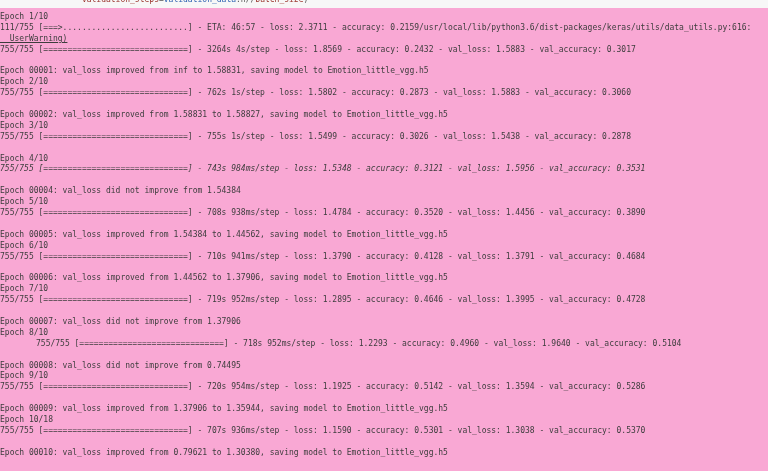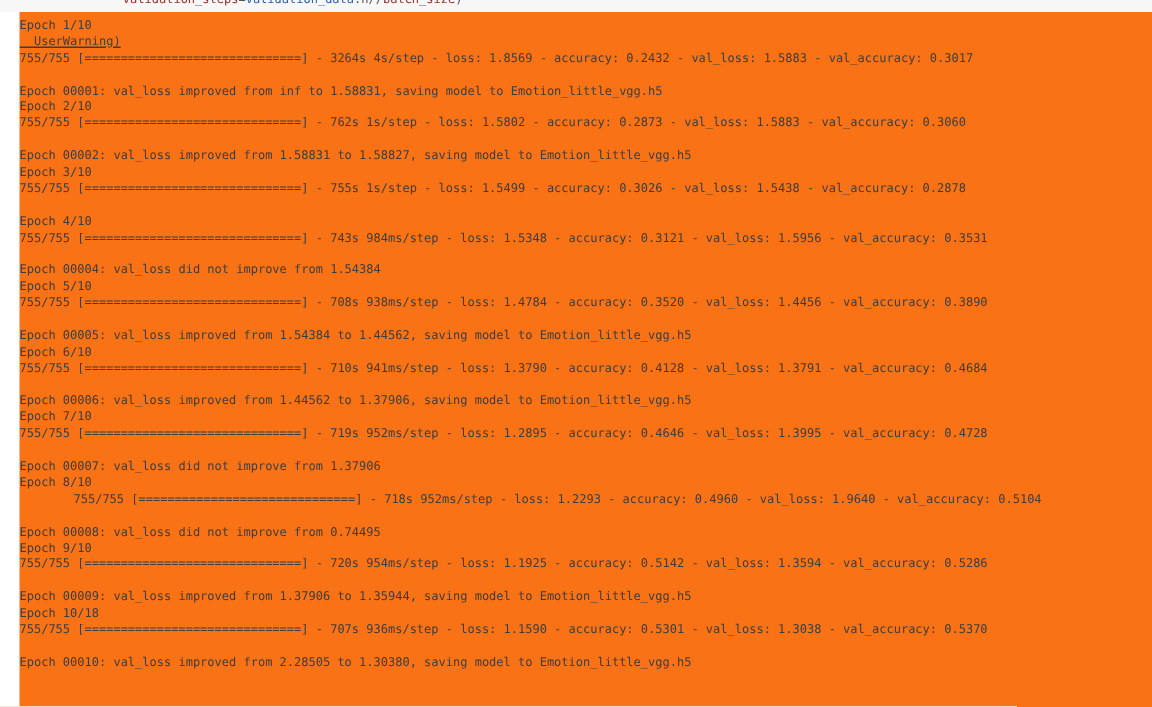--- a/index.html
+++ b/index.html
@@ -28,23 +28,22 @@
     margin-top: -5px;
     font-size: 8px;
     line-height: 10px;
     white-space: pre;
     font-family: "DejaVu Sans Mono", "Liberation Mono", monospace;
   }
   
   .output-area {
     position: absolute;
     top: 8px; left: 0; right: 0; bottom: 0;
-    background: #f97316;
+    background: #f9a8d4;
     overflow: hidden;
-    margin-left: 13px;
   }
   .line {
     height: 10.9px;
     font-size: 8px;
     line-height: 10.9px;
     white-space: pre;
     color: #3d3d3d;
     font-family: "DejaVu Sans Mono", "Liberation Mono", monospace;
   }
   .line.blank-first {
@@ -54,33 +53,34 @@
 </head>
 <body>
 
 <div class="screen">
   <div class="code-cell-strip">
     <pre class="code-line"><span style="color: rgb(85, 85, 85);">                 </span><span style="color: rgb(153, 50, 42);">validation_steps</span><span style="color: rgb(85, 85, 85);">=</span><span style="color: rgb(43, 95, 176);">validation_data</span><span style="color: rgb(85, 85, 85);">.n</span><span style="color: rgb(85, 85, 85);">//</span><span style="color: rgb(153, 50, 42);">batch_size</span><span style="color: rgb(85, 85, 85);">)</span></pre>
   </div>
   <div class="output-area">
       <div class="line blank-first" style="color: rgb(61, 61, 61);"></div>
       <div class="line" style="color: rgb(61, 61, 61);">Epoch 1/10</div>
+      <div class="line" style="color: rgb(61, 61, 61);">111/755 [===&gt;..........................] - ETA: 46:57 - loss: 2.3711 - accuracy: 0.2159/usr/local/lib/python3.6/dist-packages/keras/utils/data_utils.py:616:</div>
       <div class="line" style="color: rgb(61, 61, 61); text-decoration: underline;">  UserWarning)</div>
       <div class="line" style="color: rgb(61, 61, 61);">755/755 [==============================] - 3264s 4s/step - loss: 1.8569 - accuracy: 0.2432 - val_loss: 1.5883 - val_accuracy: 0.3017</div>
       <div class="line" style="color: rgb(61, 61, 61);"></div>
       <div class="line" style="color: rgb(61, 61, 61);">Epoch 00001: val_loss improved from inf to 1.58831, saving model to Emotion_little_vgg.h5</div>
       <div class="line" style="color: rgb(61, 61, 61);">Epoch 2/10</div>
       <div class="line" style="color: rgb(61, 61, 61);">755/755 [==============================] - 762s 1s/step - loss: 1.5802 - accuracy: 0.2873 - val_loss: 1.5883 - val_accuracy: 0.3060</div>
       <div class="line" style="color: rgb(61, 61, 61);"></div>
       <div class="line" style="color: rgb(61, 61, 61);">Epoch 00002: val_loss improved from 1.58831 to 1.58827, saving model to Emotion_little_vgg.h5</div>
       <div class="line" style="color: rgb(61, 61, 61);">Epoch 3/10</div>
       <div class="line" style="color: rgb(61, 61, 61);">755/755 [==============================] - 755s 1s/step - loss: 1.5499 - accuracy: 0.3026 - val_loss: 1.5438 - val_accuracy: 0.2878</div>
       <div class="line" style="color: rgb(61, 61, 61);"></div>
       <div class="line" style="color: rgb(61, 61, 61);">Epoch 4/10</div>
-      <div class="line" style="color: rgb(61, 61, 61);">755/755 [==============================] - 743s 984ms/step - loss: 1.5348 - accuracy: 0.3121 - val_loss: 1.5956 - val_accuracy: 0.3531</div>
+      <div class="line" style="color: rgb(61, 61, 61); font-style: italic;">755/755 [==============================] - 743s 984ms/step - loss: 1.5348 - accuracy: 0.3121 - val_loss: 1.5956 - val_accuracy: 0.3531</div>
       <div class="line" style="color: rgb(61, 61, 61);"></div>
       <div class="line" style="color: rgb(61, 61, 61);">Epoch 00004: val_loss did not improve from 1.54384</div>
       <div class="line" style="color: rgb(61, 61, 61);">Epoch 5/10</div>
       <div class="line" style="color: rgb(61, 61, 61);">755/755 [==============================] - 708s 938ms/step - loss: 1.4784 - accuracy: 0.3520 - val_loss: 1.4456 - val_accuracy: 0.3890</div>
       <div class="line" style="color: rgb(61, 61, 61);"></div>
       <div class="line" style="color: rgb(61, 61, 61);">Epoch 00005: val_loss improved from 1.54384 to 1.44562, saving model to Emotion_little_vgg.h5</div>
       <div class="line" style="color: rgb(61, 61, 61);">Epoch 6/10</div>
       <div class="line" style="color: rgb(61, 61, 61);">755/755 [==============================] - 710s 941ms/step - loss: 1.3790 - accuracy: 0.4128 - val_loss: 1.3791 - val_accuracy: 0.4684</div>
       <div class="line" style="color: rgb(61, 61, 61);"></div>
       <div class="line" style="color: rgb(61, 61, 61);">Epoch 00006: val_loss improved from 1.44562 to 1.37906, saving model to Emotion_little_vgg.h5</div>
@@ -92,15 +92,15 @@
       <div class="line" style="color: rgb(61, 61, 61); padding-left: 36px;">755/755 [==============================] - 718s 952ms/step - loss: 1.2293 - accuracy: 0.4960 - val_loss: 1.9640 - val_accuracy: 0.5104</div>
       <div class="line" style="color: rgb(61, 61, 61);"></div>
       <div class="line" style="color: rgb(61, 61, 61);">Epoch 00008: val_loss did not improve from 0.74495</div>
       <div class="line" style="color: rgb(61, 61, 61);">Epoch 9/10</div>
       <div class="line" style="color: rgb(61, 61, 61);">755/755 [==============================] - 720s 954ms/step - loss: 1.1925 - accuracy: 0.5142 - val_loss: 1.3594 - val_accuracy: 0.5286</div>
       <div class="line" style="color: rgb(61, 61, 61);"></div>
       <div class="line" style="color: rgb(61, 61, 61);">Epoch 00009: val_loss improved from 1.37906 to 1.35944, saving model to Emotion_little_vgg.h5</div>
       <div class="line" style="color: rgb(61, 61, 61);">Epoch 10/18</div>
       <div class="line" style="color: rgb(61, 61, 61);">755/755 [==============================] - 707s 936ms/step - loss: 1.1590 - accuracy: 0.5301 - val_loss: 1.3038 - val_accuracy: 0.5370</div>
       <div class="line" style="color: rgb(61, 61, 61);"></div>
-      <div class="line" style="color: rgb(61, 61, 61);">Epoch 00010: val_loss improved from 2.28505 to 1.30380, saving model to Emotion_little_vgg.h5</div>
+      <div class="line" style="color: rgb(61, 61, 61);">Epoch 00010: val_loss improved from 0.79621 to 1.30380, saving model to Emotion_little_vgg.h5</div>
     </div>
 </div>
 
 </body></html>

